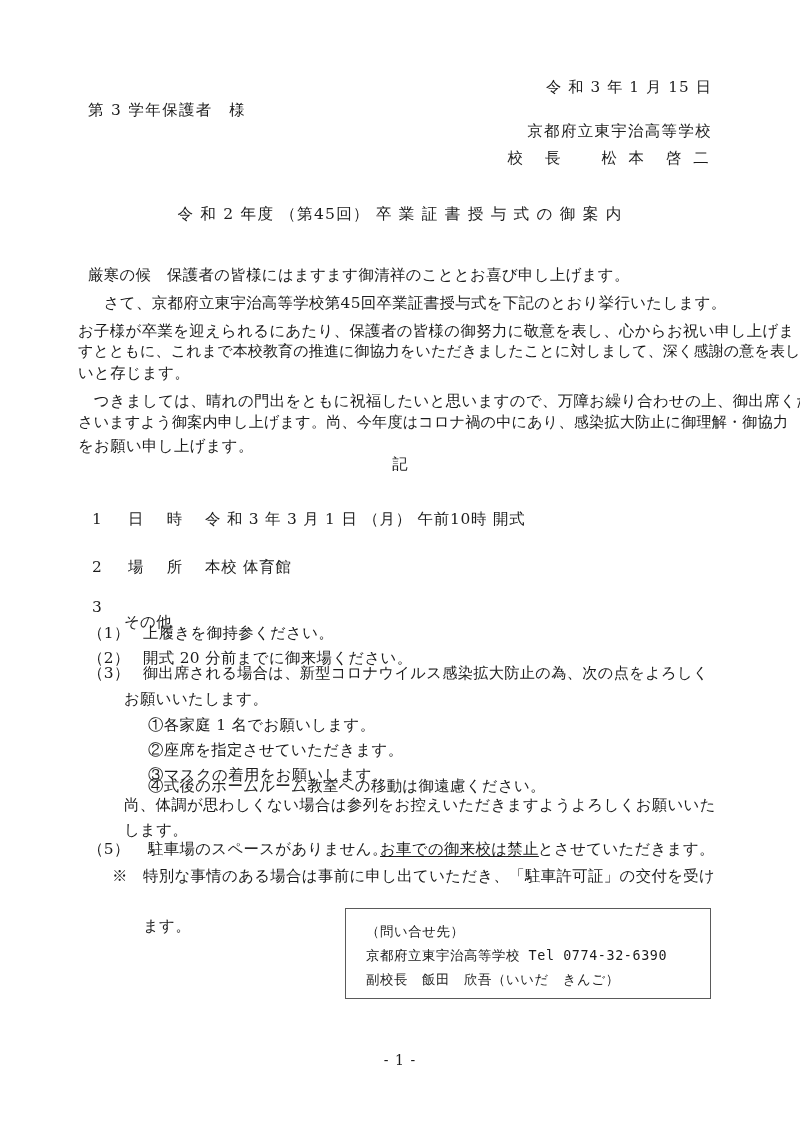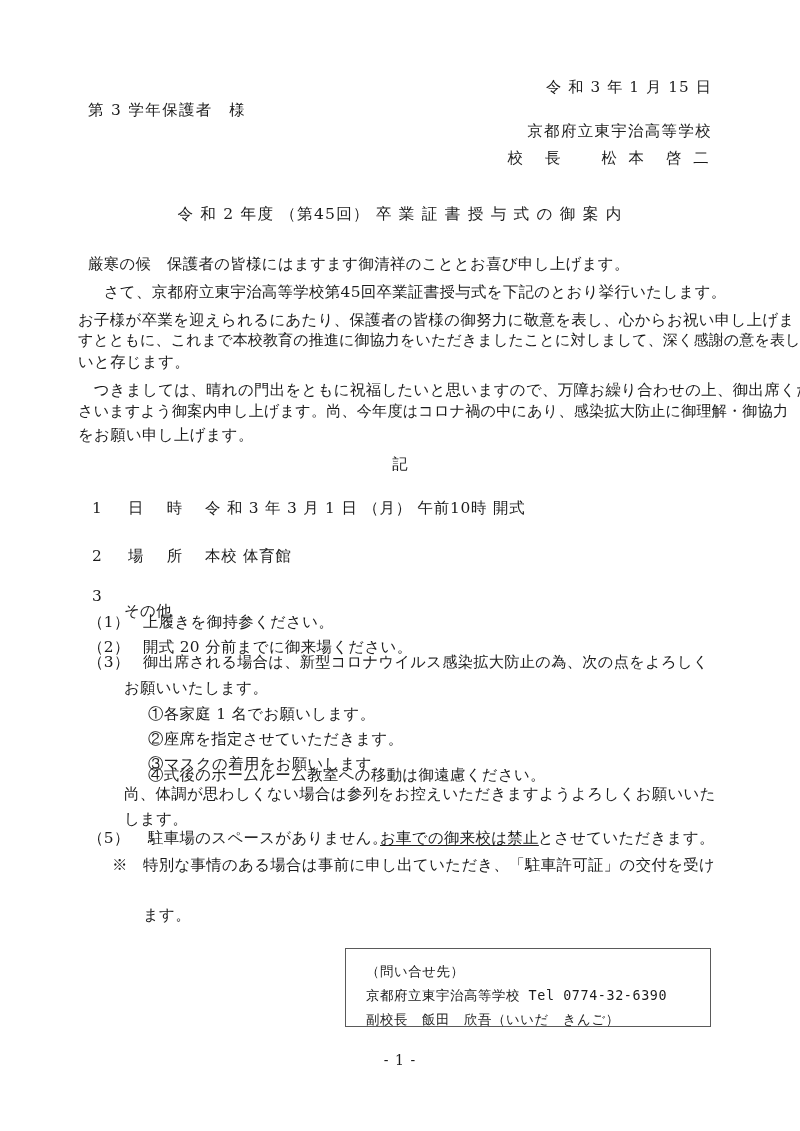--- a/index.html
+++ b/index.html
@@ -31,20 +31,21 @@
     font-size: 15.2px;
     line-height: 1;
     letter-spacing: 0.2px;
   }
   .body-line {
     position: absolute;
     white-space: pre;
     font-size: 15.4px;
     line-height: 1;
     letter-spacing: 0.35px;
+    margin-top: 11px;
   }
 
   
   .date-line {
     left: 0; right: 88px;
     top: 80px;
     text-align: right;
     font-size: 15.2px;
     letter-spacing: 1.1px;
   }
@@ -83,23 +84,23 @@
     left: 0; right: 0;
     top: 457px;
     text-align: center;
     font-size: 15.4px;
   }
 
   
   .contact-box {
     position: absolute;
     left: 345px;
-    top: 948px;
+    top: 908px;
     width: 366px;
-    height: 79px;
+    height: 91px;
     border: 1px solid #5a5a5a;
     box-sizing: border-box;
   }
   .contact-line {
     position: absolute;
     left: 20px;
     white-space: pre;
     font-family: "DejaVu Sans Mono", "Liberation Mono", monospace;
     font-size: 13.4px;
     letter-spacing: 0.6px;

